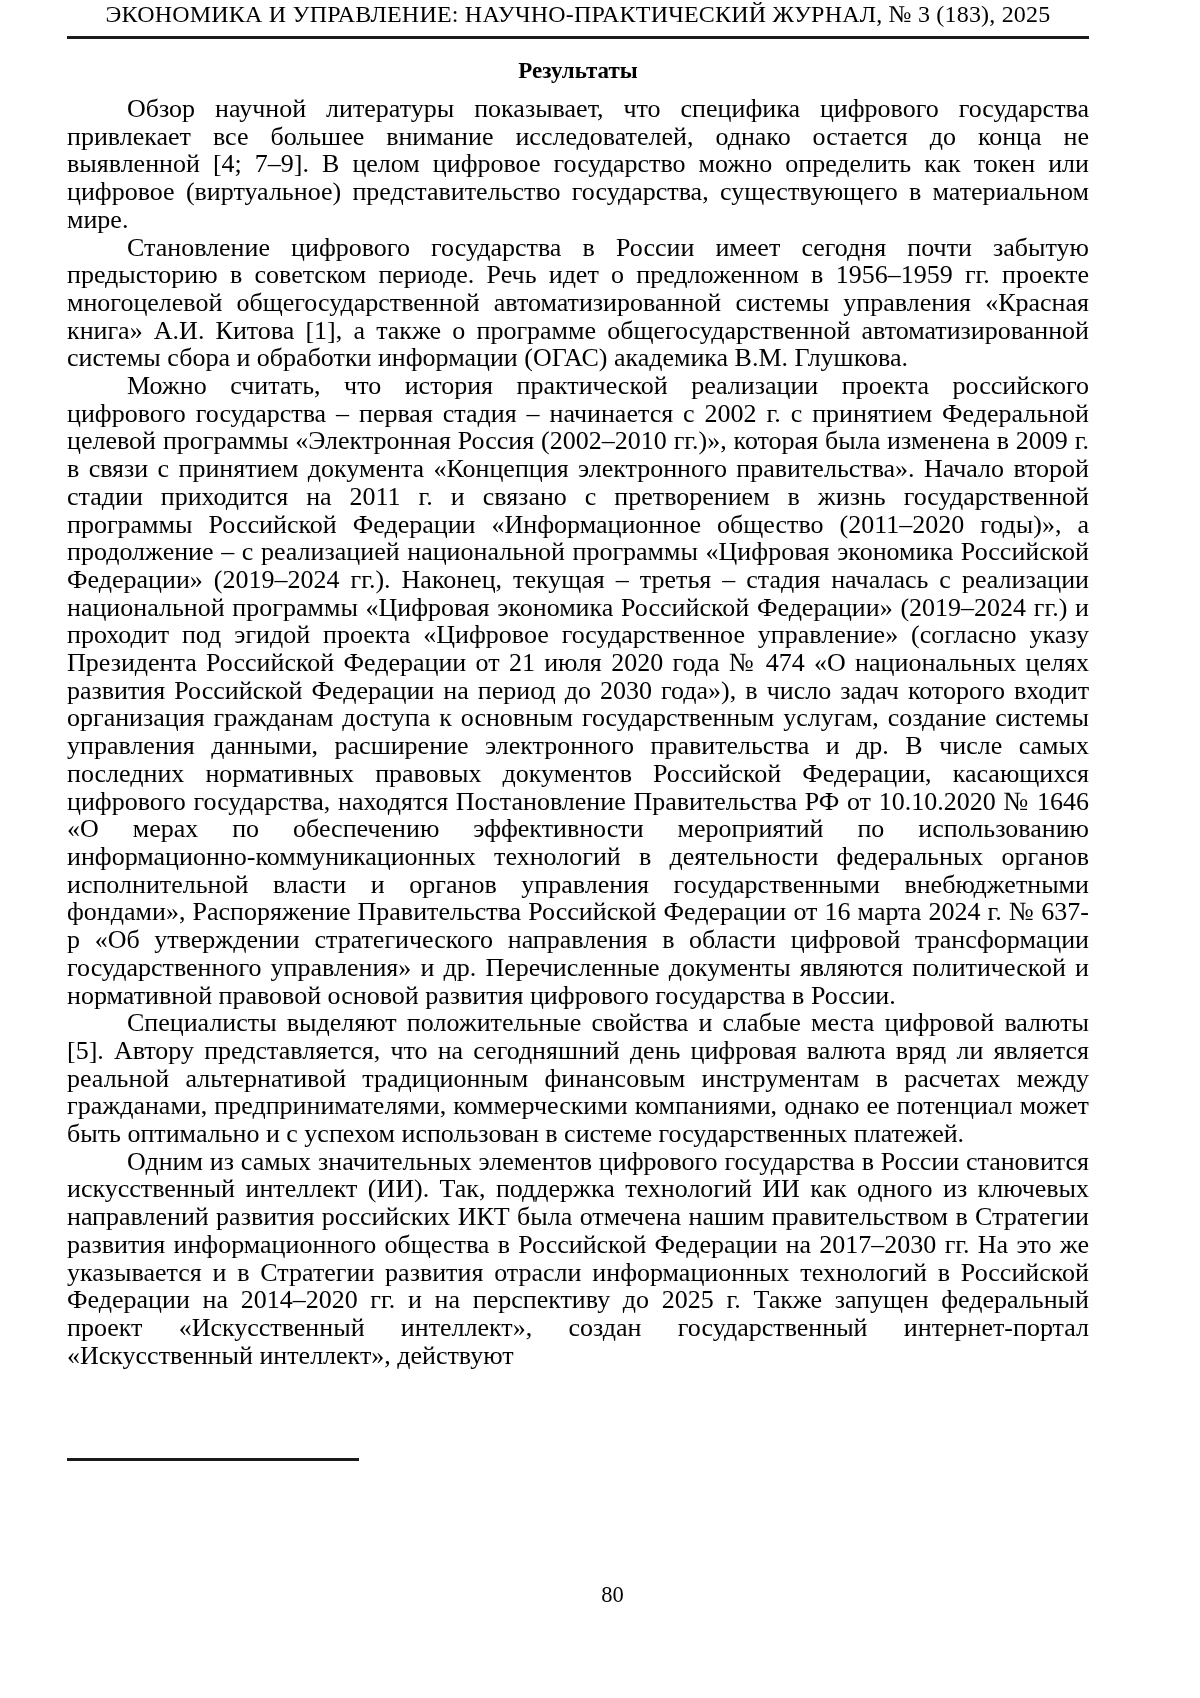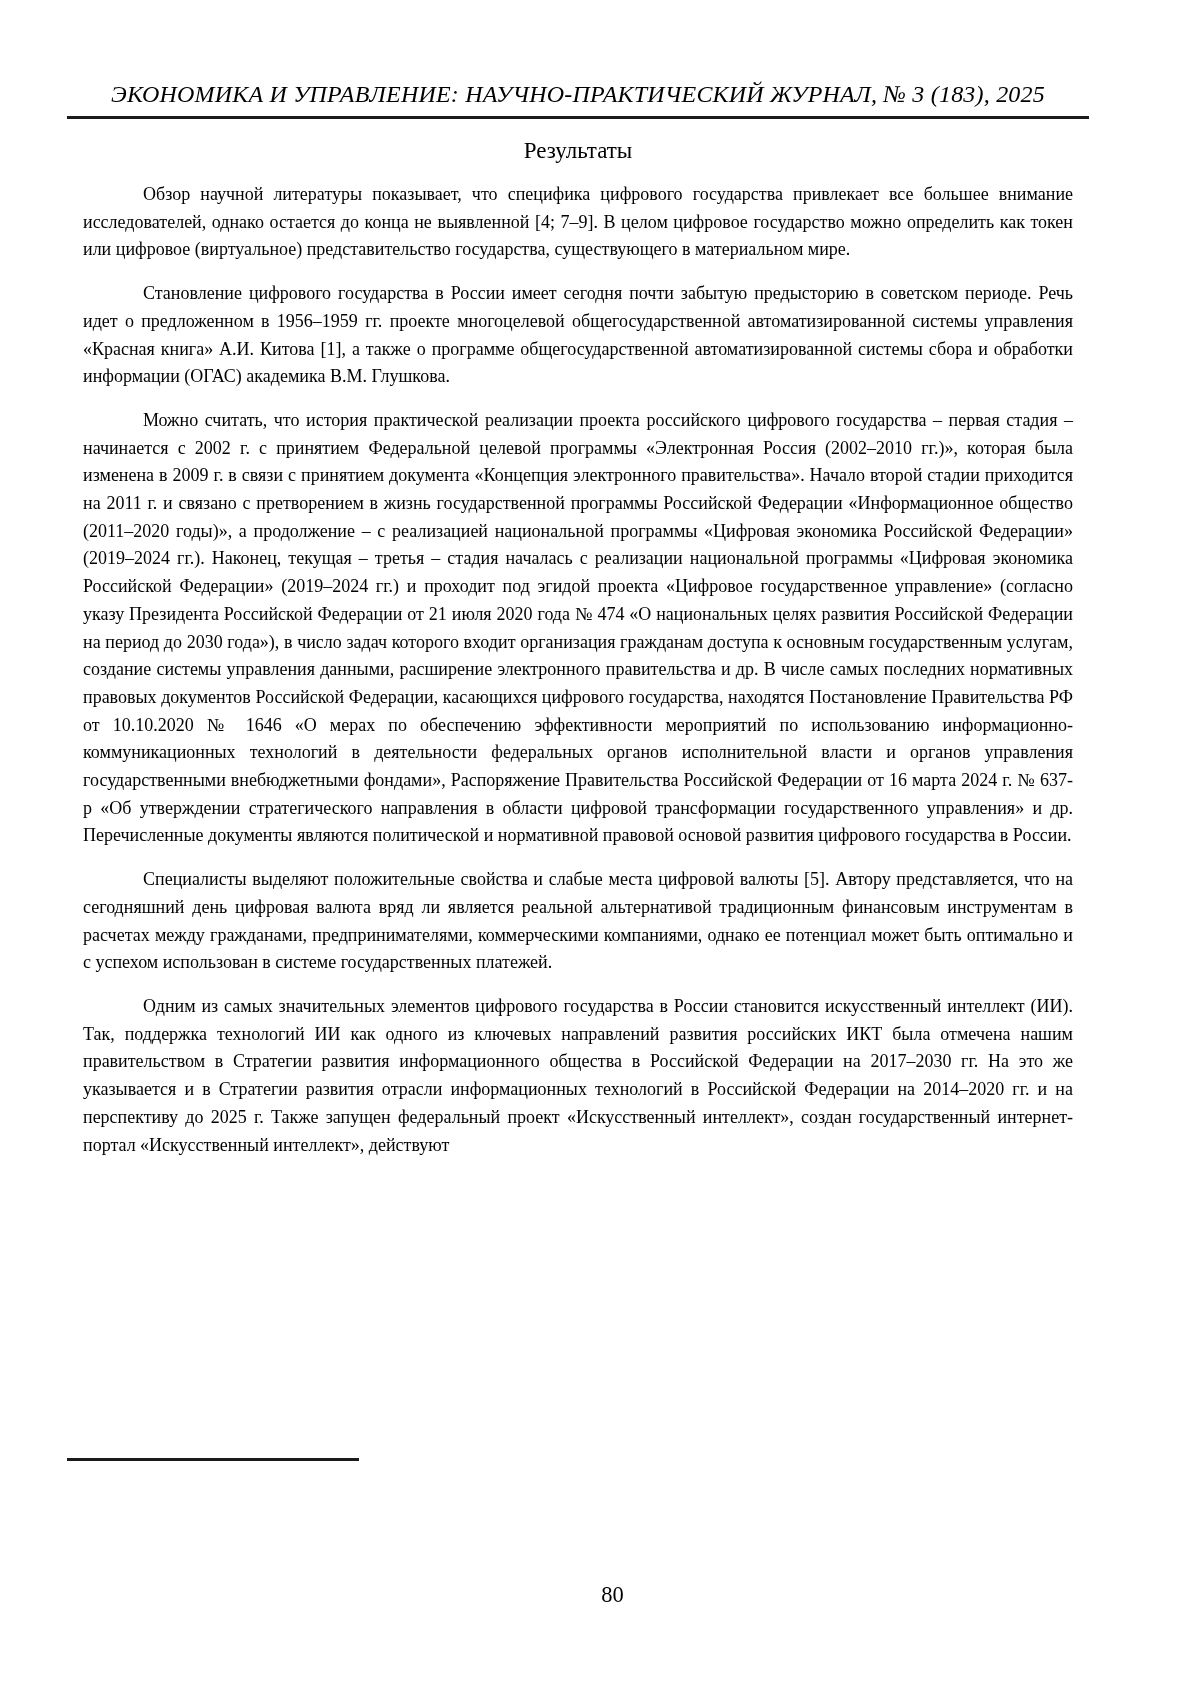--- a/index.html
+++ b/index.html
@@ -12,45 +12,43 @@
     width: 1200px;
     height: 1698px;
     background: #ffffff;
     color: #000000;
     font-family: "Liberation Serif", "DejaVu Serif", serif;
     box-sizing: border-box;
     padding: 0 111px 0 67px;
     overflow: hidden;
   }
   .running-head {
-    margin-top: 80px;
     text-align: center;
-    font-style: italic;
     font-size: 24px;
     line-height: 28px;
     letter-spacing: 0.2px;
     white-space: nowrap;
   }
   .header-rule {
     margin-top: 8px;
     border-top: 3px solid #1b1b1b;
     height: 0;
   }
   .section-title {
     margin: 18px 0 10px 0;
     text-align: center;
     font-size: 23px;
-    font-weight: normal;
+    font-weight: bold;
     line-height: 28px;
   }
   .body-text p {
-    margin: 16px;
+    margin: 0;
     text-align: justify;
     text-indent: 60px;
-    font-size: 18px;
+    font-size: 26px;
     line-height: 27.7px;
   }
   .footnote-block {
     position: absolute;
     left: 67px;
     right: 111px;
     top: 1458px;
   }
   .footnote-rule {
     width: 292px;

